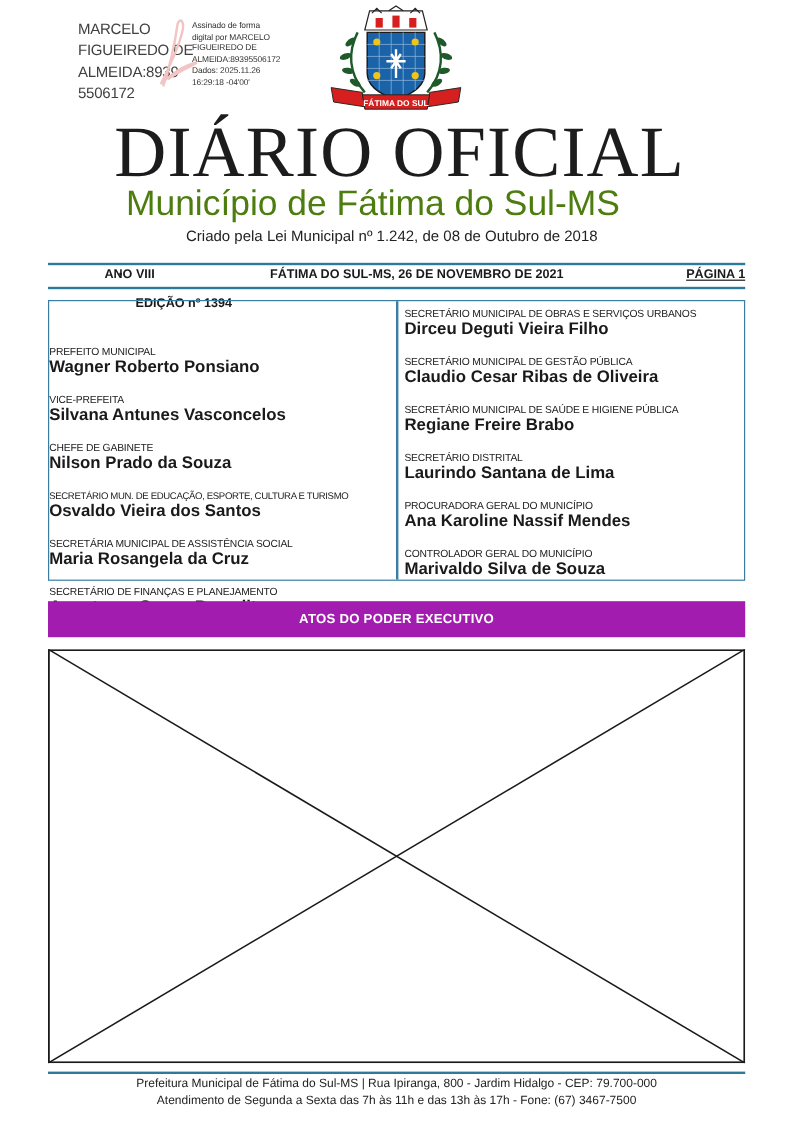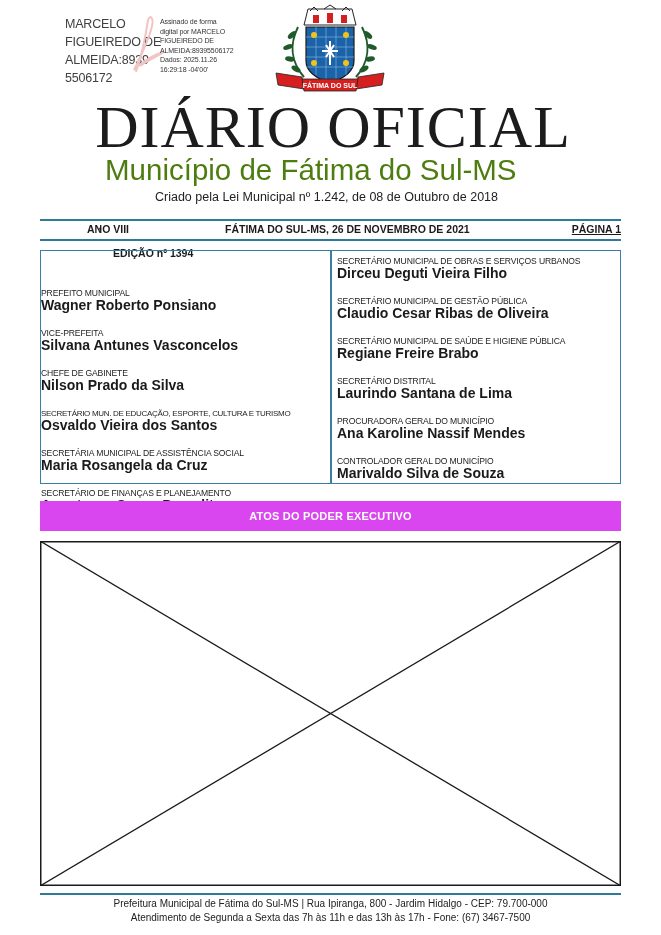--- a/index.html
+++ b/index.html
@@ -24,21 +24,21 @@
 
   .officials { position:absolute; left:40px; top:250px; width:581px; height:234px; box-sizing:border-box; border:1.5px solid #3a7ea4; }
   .officials .divider { position:absolute; left:289px; top:0; bottom:0; width:1.5px; background:#3a7ea4; }
   .col { position:absolute; top:5px; }
   .col.left { left:0; width:282px;margin-top:32px; }
   .col.right { left:296px; width:280px; }
   .entry { height:40px; }
   .role { font-size:8.6px; line-height:11px; color:#222; letter-spacing:-0.15px; white-space:nowrap; text-transform:uppercase; }
   .name { font-size:14px; line-height:13px; font-weight:bold; color:#1a1a1a; white-space:nowrap; }
 
-  .section-bar { position:absolute; left:40px; top:501px; width:581px; height:30px; background:#d946ef; color:#ffffff; font-weight:bold; font-size:11px; text-align:center; line-height:30px; letter-spacing:0.2px; }
+  .section-bar { position:absolute; left:40px; top:501px; width:581px; height:30px; background:#a21caf; color:#ffffff; font-weight:bold; font-size:11px; text-align:center; line-height:30px; letter-spacing:0.2px; }
 
   .placeholder { position:absolute; left:40px; top:541px; width:581px; height:345px; }
 
   .footer-rule { position:absolute; left:40px; top:893px; width:581px; height:1.5px; background:#2e7a9a; }
   .footer { position:absolute; left:0; width:661px; top:897px; text-align:center; font-size:10px; line-height:13.5px; color:#222; }
   .footer div { white-space:nowrap; }
 </style>
 </head>
 <body>
 
@@ -120,21 +120,21 @@
     <div class="entry">
       <div class="role">PREFEITO MUNICIPAL</div>
       <div class="name">Wagner Roberto Ponsiano</div>
     </div>
     <div class="entry">
       <div class="role">VICE-PREFEITA</div>
       <div class="name">Silvana Antunes Vasconcelos</div>
     </div>
     <div class="entry">
       <div class="role">CHEFE DE GABINETE</div>
-      <div class="name">Nilson Prado da Silva</div>
+      <div class="name">Nilson Prado da Souza</div>
     </div>
     <div class="entry">
       <div class="role" style="font-size:8px; letter-spacing:-0.3px;">SECRETÁRIO MUN. DE EDUCAÇÃO, ESPORTE, CULTURA E TURISMO</div>
       <div class="name">Osvaldo Vieira dos Santos</div>
     </div>
     <div class="entry">
       <div class="role">SECRETÁRIA MUNICIPAL DE ASSISTÊNCIA SOCIAL</div>
       <div class="name">Maria Rosangela da Cruz</div>
     </div>
     <div class="entry">

